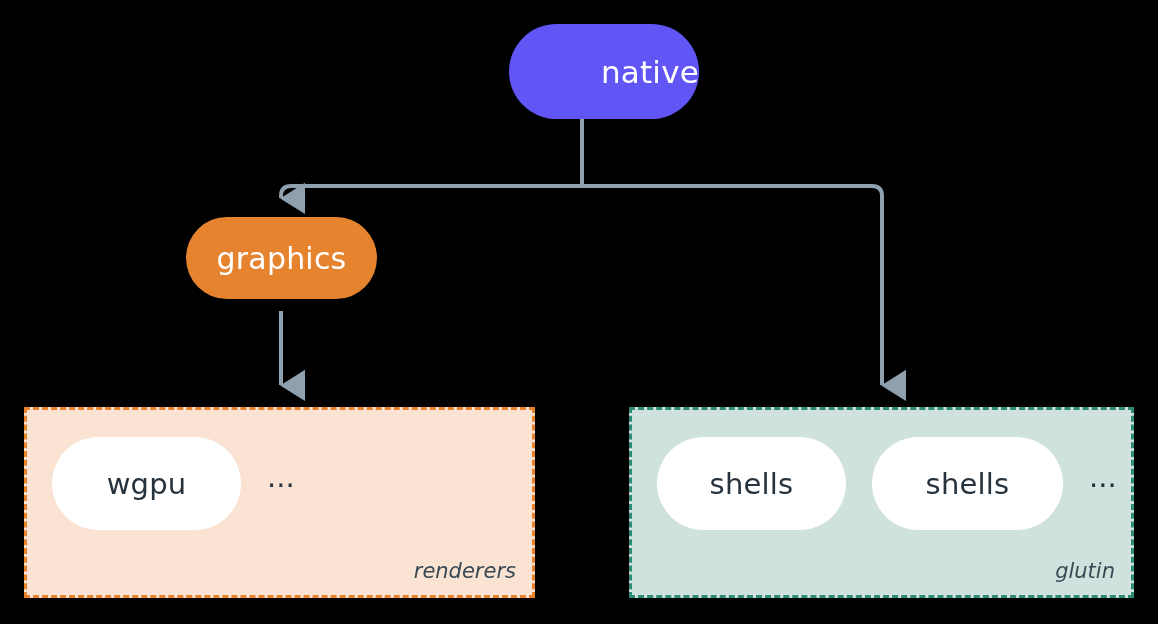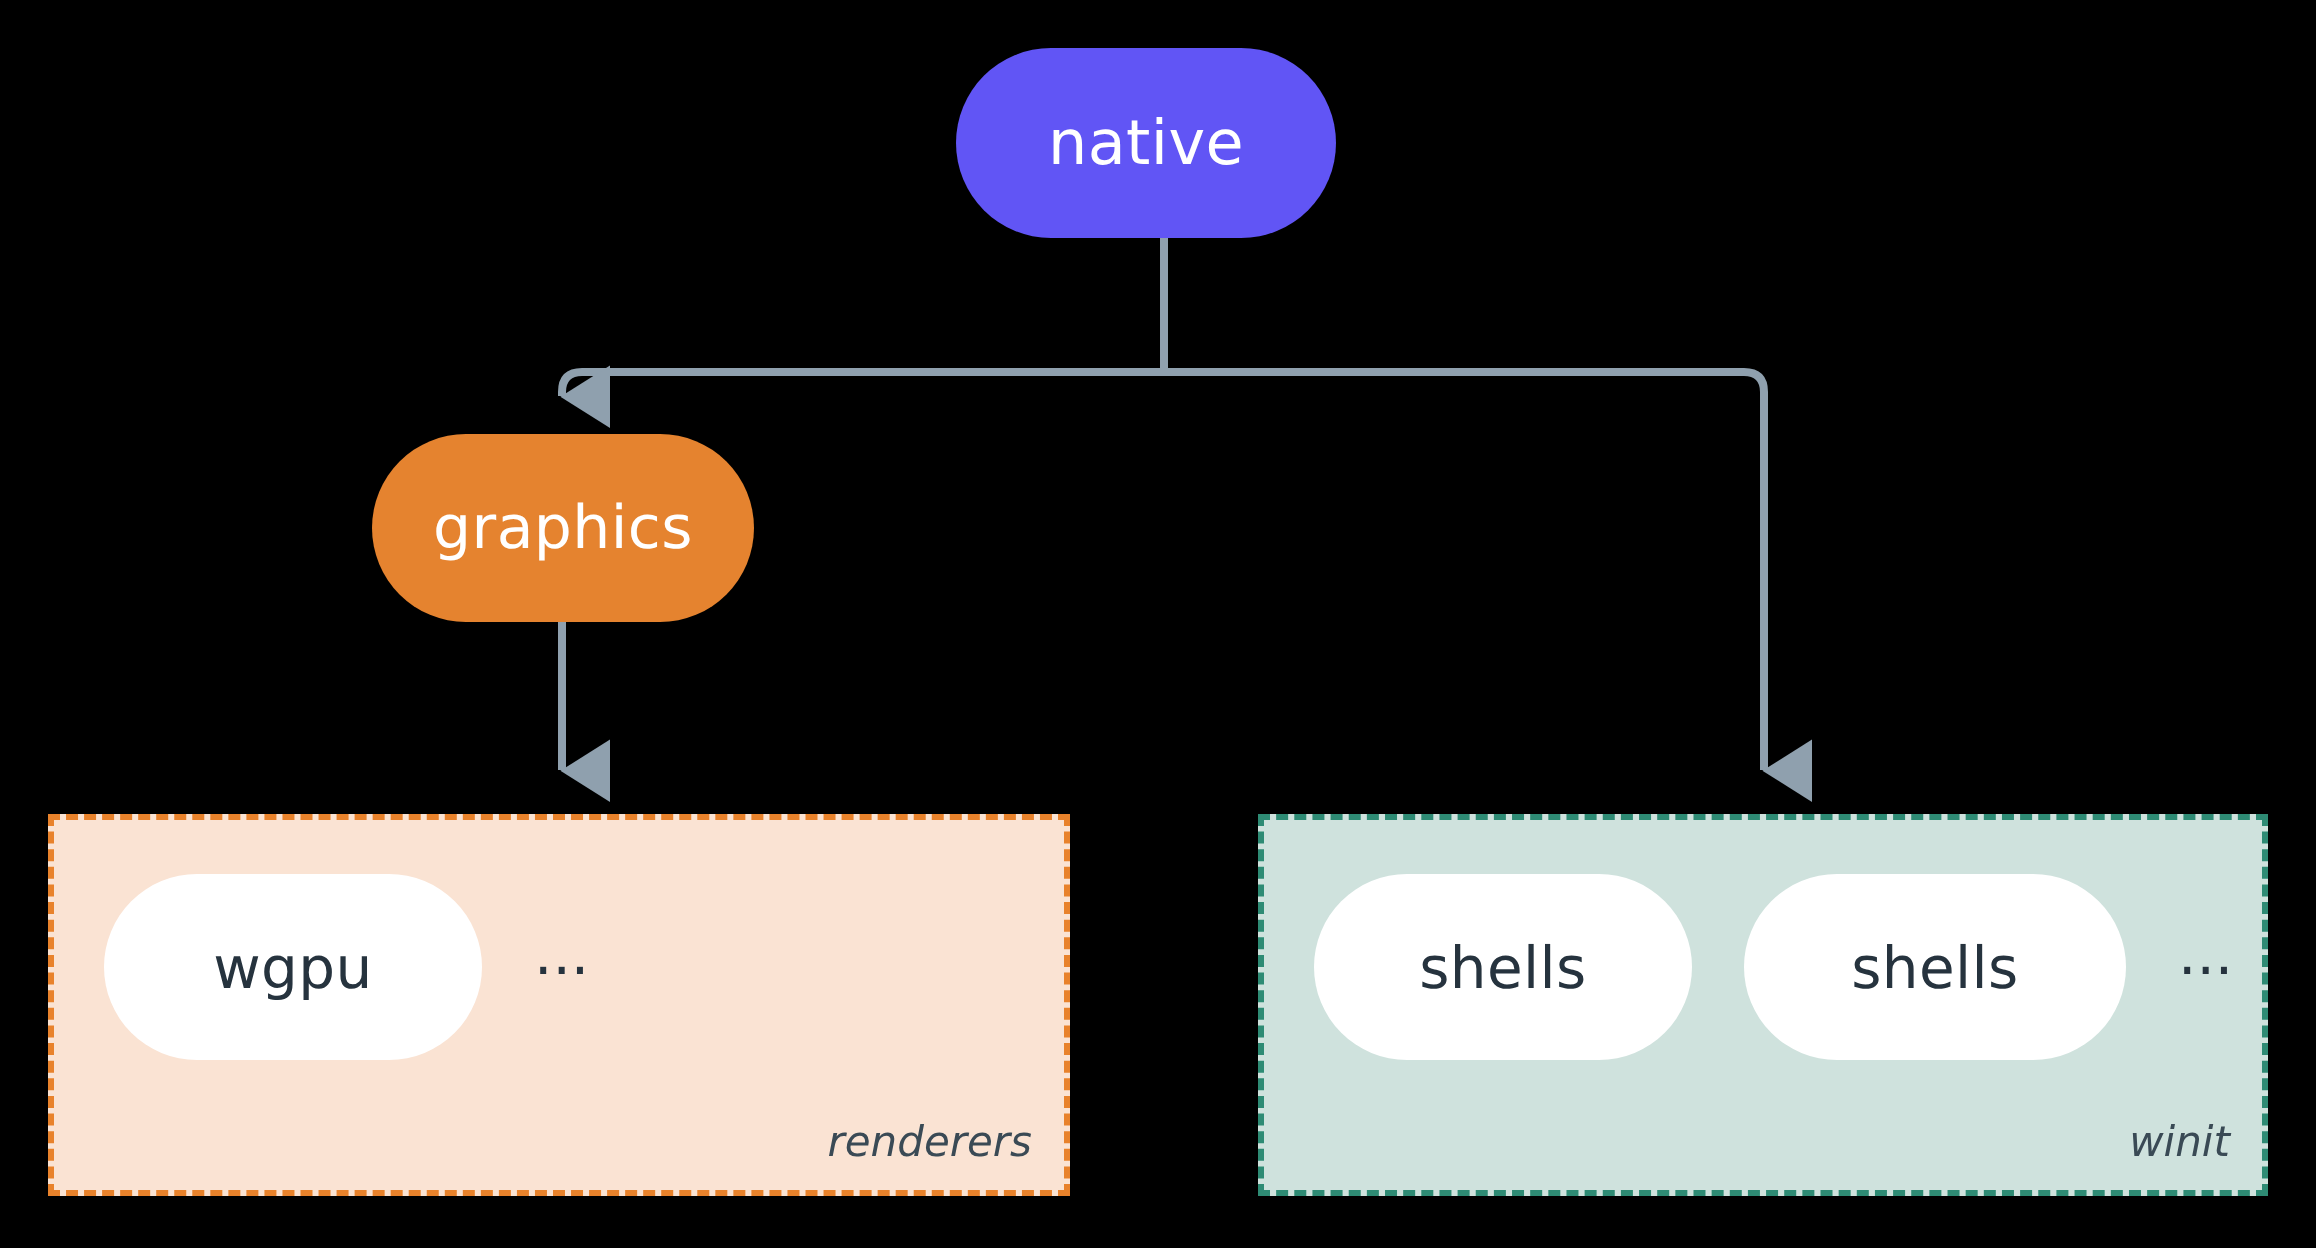--- a/index.html
+++ b/index.html
@@ -21,32 +21,33 @@
     position: absolute;
     display: flex;
     align-items: center;
     justify-content: center;
     border-radius: 999px;
     box-sizing: border-box;
     color: #ffffff;
     letter-spacing: 0.2px;
   }
   #node-native {
-    left: 478px;
+    left: 509px;
     top: 24px;
     width: 190px;
     height: 95px;
     background: #6155F5;
     font-size: 31px;
+    justify-content: flex-end;
   }
   #node-graphics {
     left: 186px;
     top: 217px;
     width: 191px;
-    height: 94px;
+    height: 82px;
     background: #E5832F;
     font-size: 30px;
   }
   .group-box {
     position: absolute;
     box-sizing: border-box;
     border-style: dashed;
     border-width: 3px;
   }
   #group-renderers {
@@ -151,16 +152,16 @@
   <div class="group-box" id="group-shells">
     <div class="group-items">
       <div class="leaf-pill leaf-wide">
         <span>shells</span>
       </div>
       <div class="leaf-pill leaf-wide2">
         <span>shells</span>
       </div>
       <div class="ellipsis">...</div>
     </div>
-    <div class="group-label">winit</div>
+    <div class="group-label">glutin</div>
   </div>
 
 </div>
 
 </body></html>

